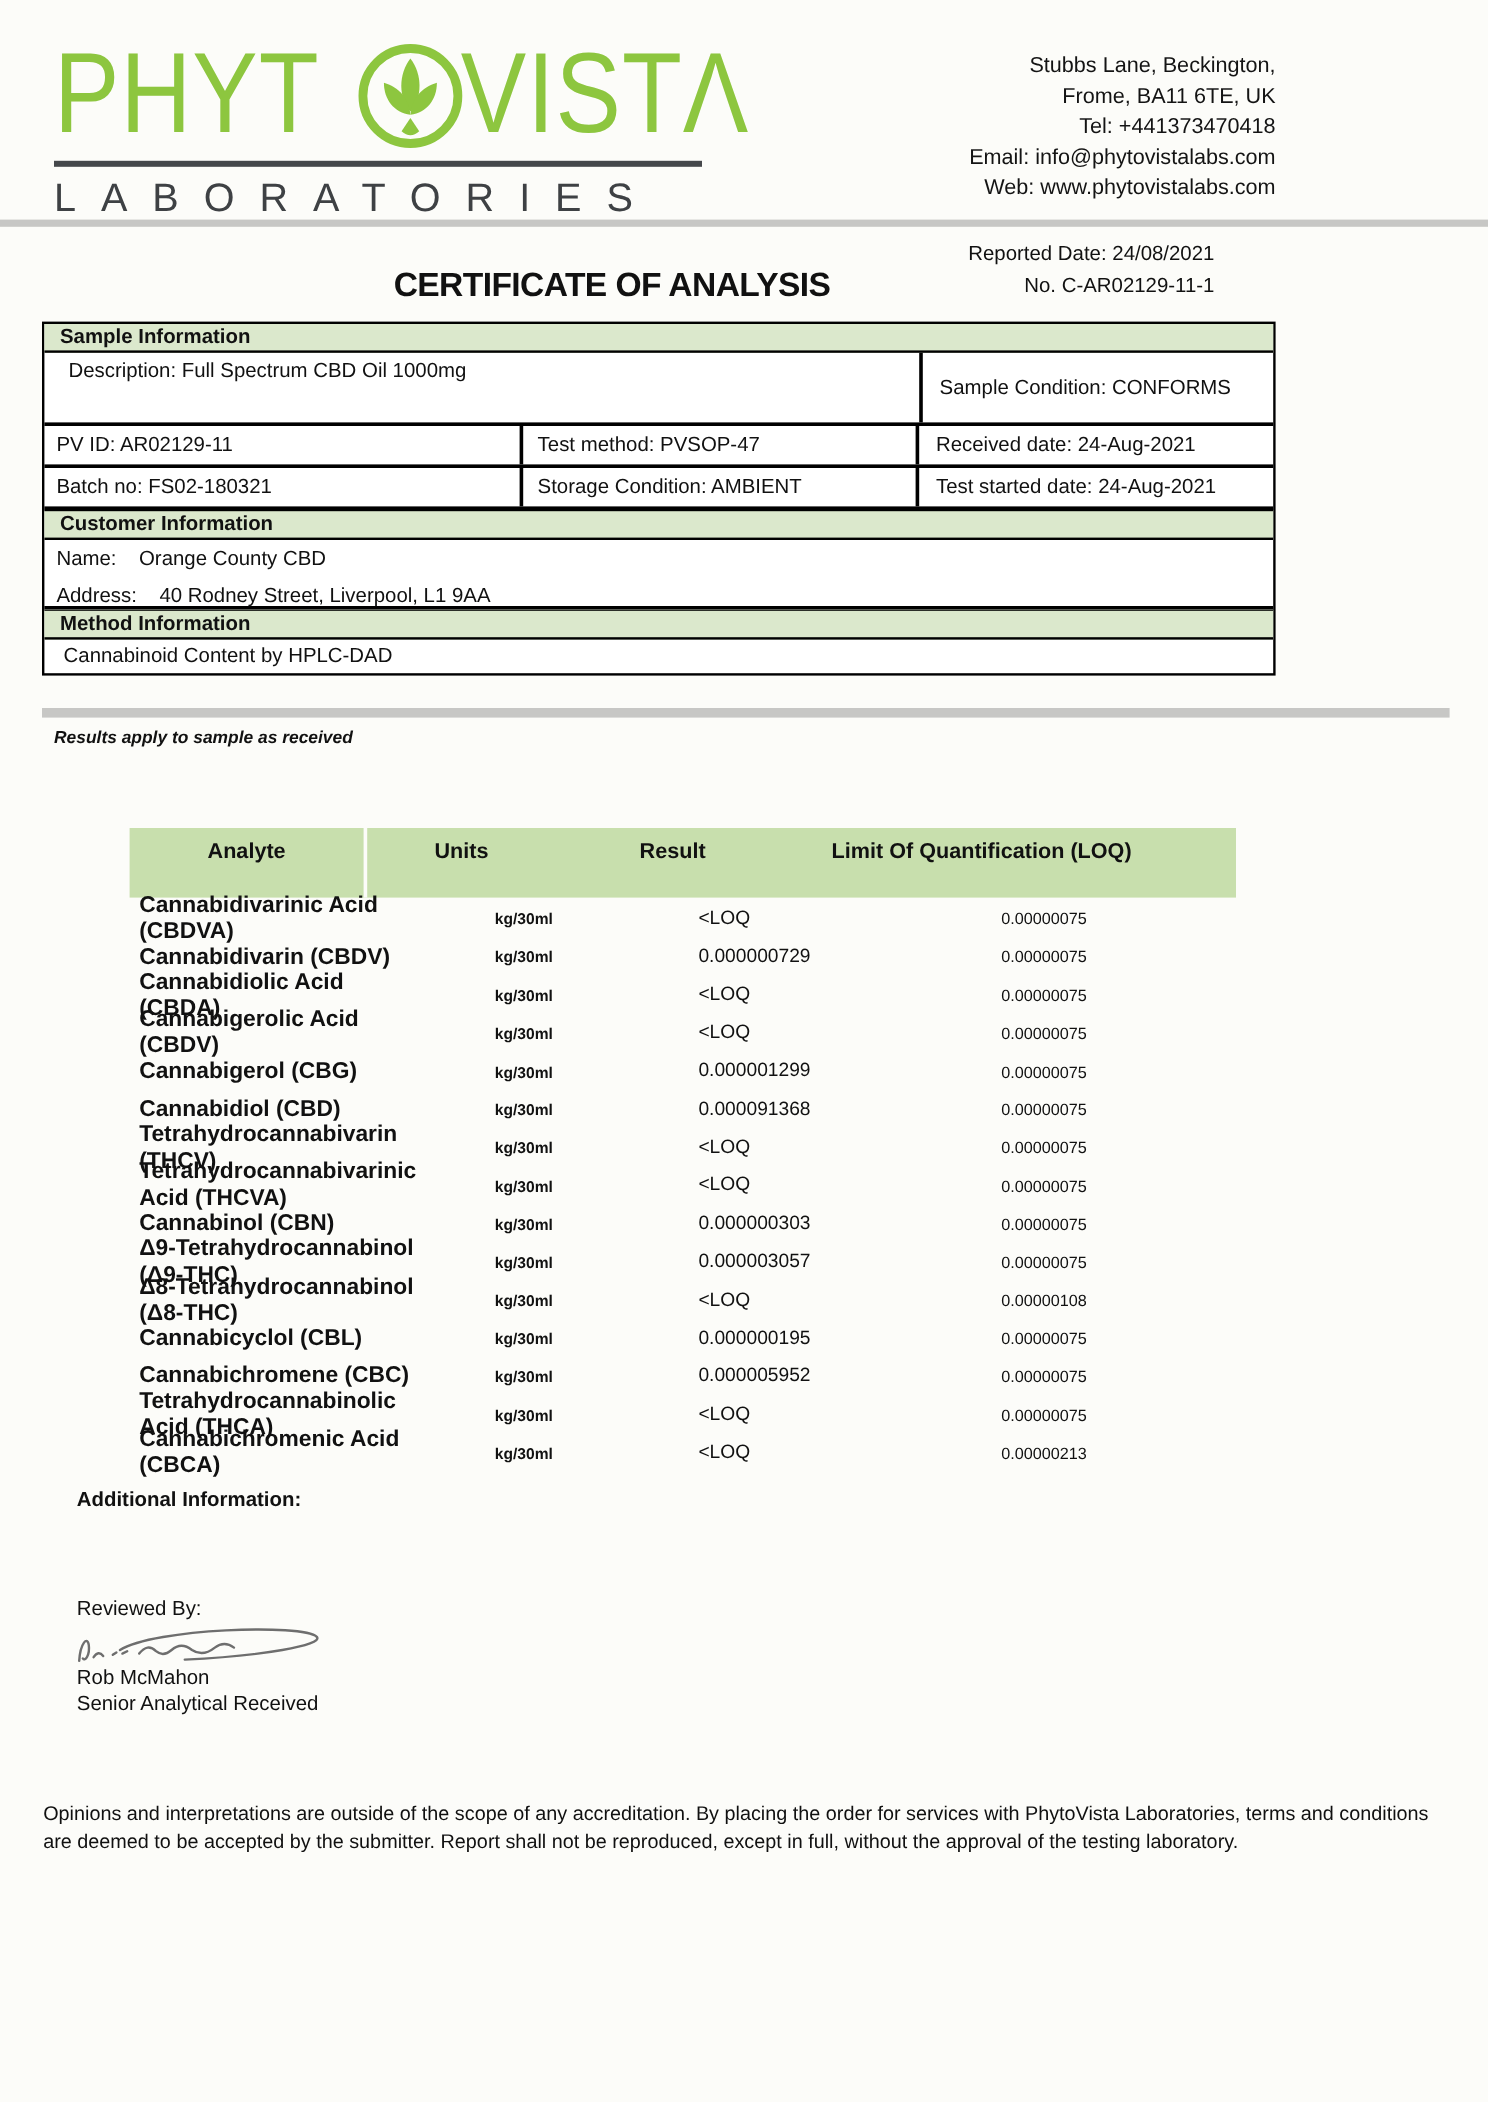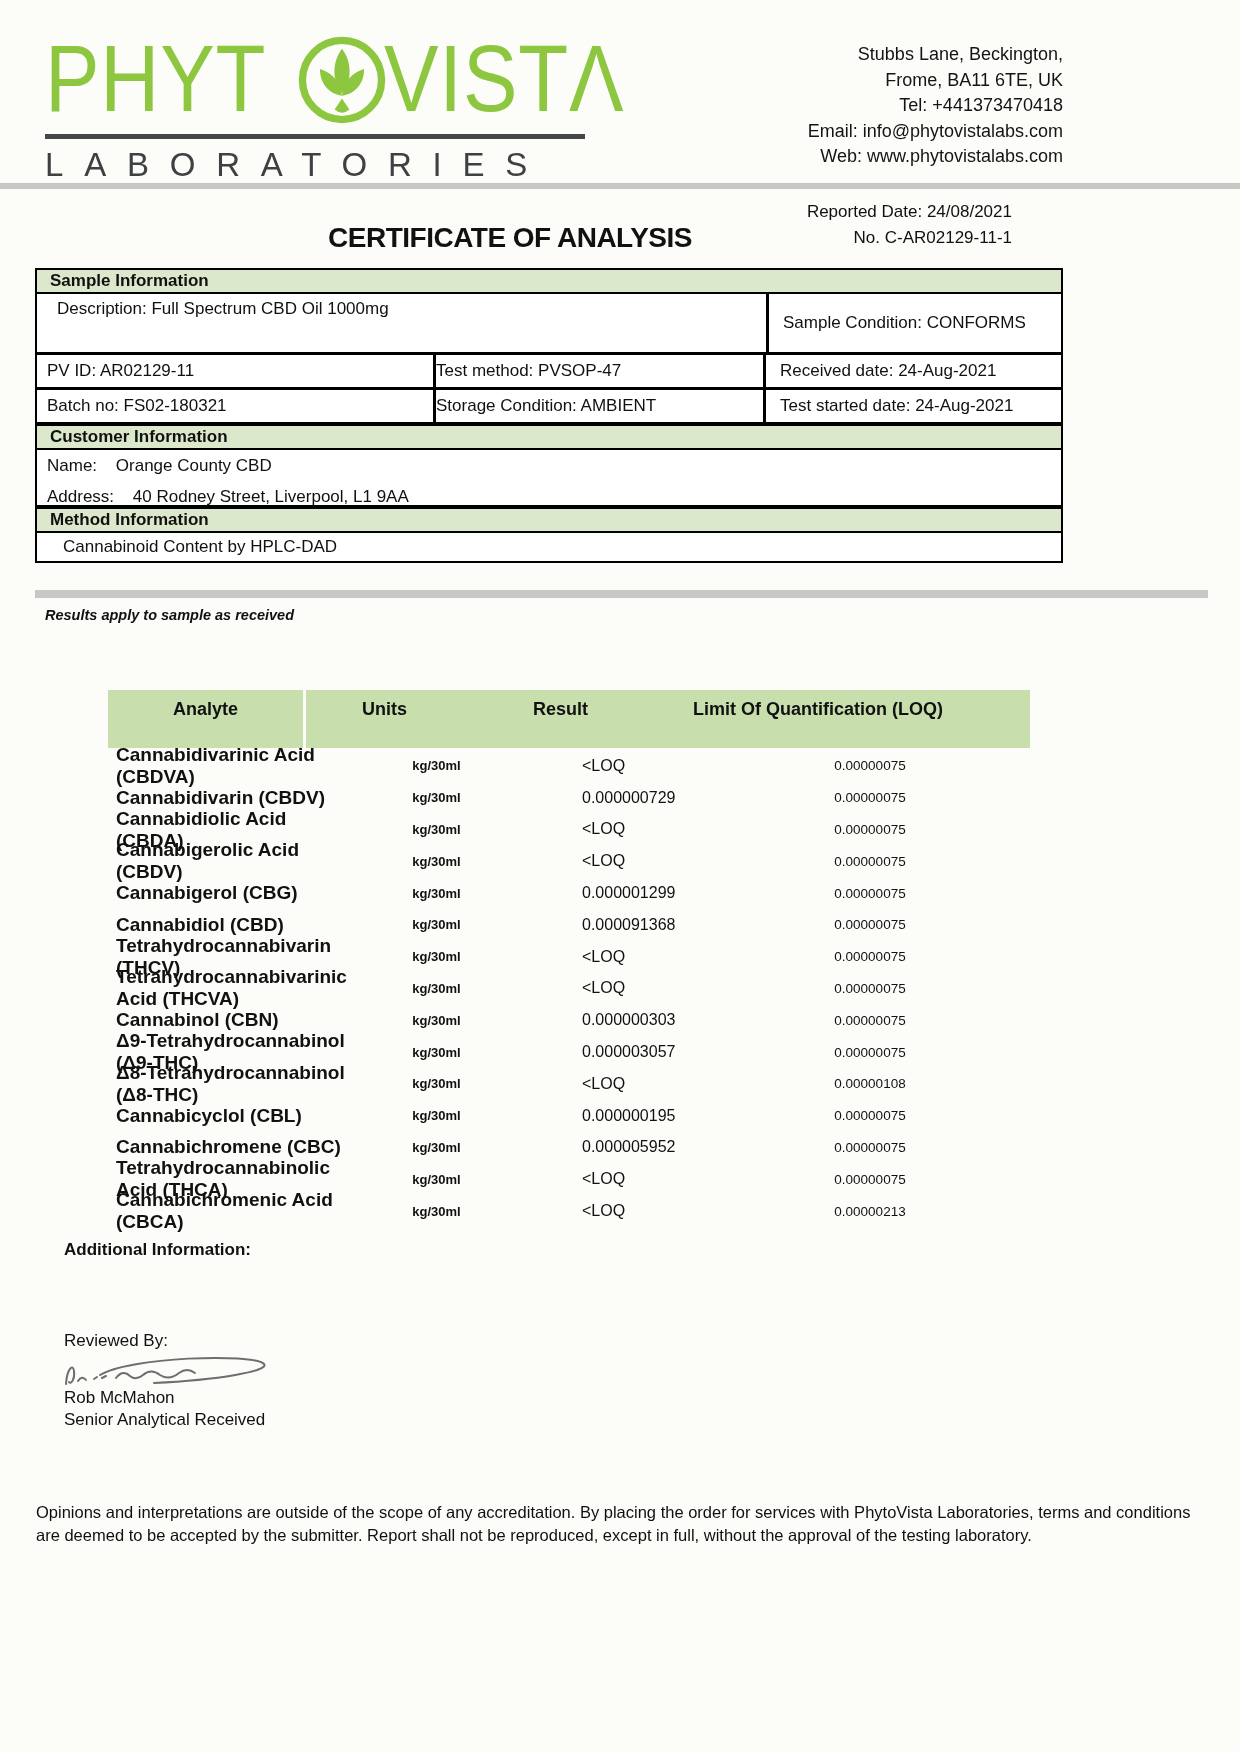--- a/index.html
+++ b/index.html
@@ -36,27 +36,27 @@
     font-weight:700;font-size:17px;padding:1px 0 1px 13px;border-bottom:2px solid #000;}
   .section-bar.mid{border-top:1px solid #000;}
   .desc-row{display:flex;height:58px;border-bottom:3px solid #000;}
   .desc-cell{width:732px;border-right:3px solid #000;box-sizing:border-box;
     padding:5px 20px;font-size:17px;}
   .cond-cell{flex:1;display:flex;align-items:center;padding-left:14px;font-size:17px;}
   .grid-row{display:flex;height:32px;border-bottom:3px solid #000;}
   .grid-row .g1{width:399px;border-right:3px solid #000;box-sizing:border-box;
     display:flex;align-items:center;padding-left:10px;font-size:17px;}
   .grid-row .g2{width:330px;border-right:3px solid #000;box-sizing:border-box;
-    display:flex;align-items:center;font-size:17px;}
+    display:flex;align-items:center;padding-left:12px;font-size:17px;}
   .grid-row .g3{flex:1;display:flex;align-items:center;padding-left:14px;font-size:17px;}
   .cust-cell{height:58px;border-bottom:3px solid #000;padding:6px 10px 0 10px;font-size:17px;box-sizing:border-box;}
   .cust-line{margin-bottom:11px;}
   .cust-line .lbl{display:inline-block;}
   .cust-line .val{display:inline-block;margin-left:14px;}
-  .method-cell{height:28px;display:flex;align-items:center;padding-left:26px;font-size:17px;}
+  .method-cell{height:28px;display:flex;align-items:center;padding-left:16px;font-size:17px;}
   
   .gray-rule-2{position:absolute;left:35px;top:590px;width:1173px;height:8px;background:var(--rule-gray);}
   .results-note{position:absolute;left:45px;top:607px;font-size:14.5px;
     font-weight:700;font-style:italic;}
   .results-table{position:absolute;left:108px;top:690px;width:922px;}
   .rt-header{display:flex;height:58px;background:var(--table-header-green);}
   .rt-header .hc{box-sizing:border-box;padding-top:9px;text-align:center;
     font-size:18px;font-weight:700;}
   .hc.h0{width:198px;border-right:3px solid #fcfcf9;}
   .hc.h1{width:157px;}

